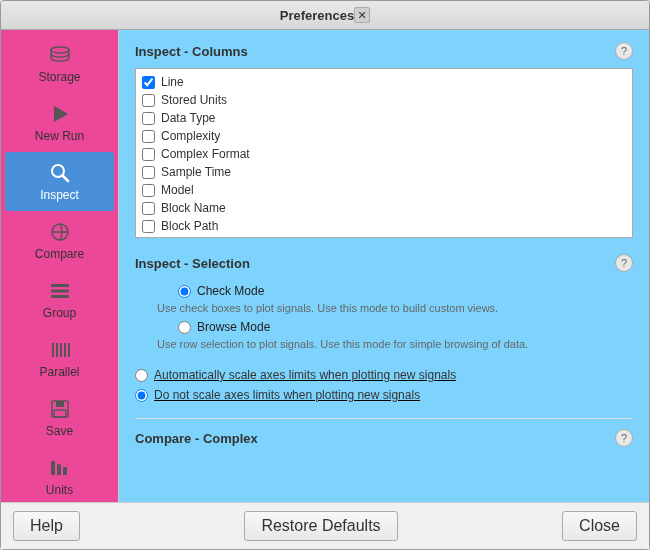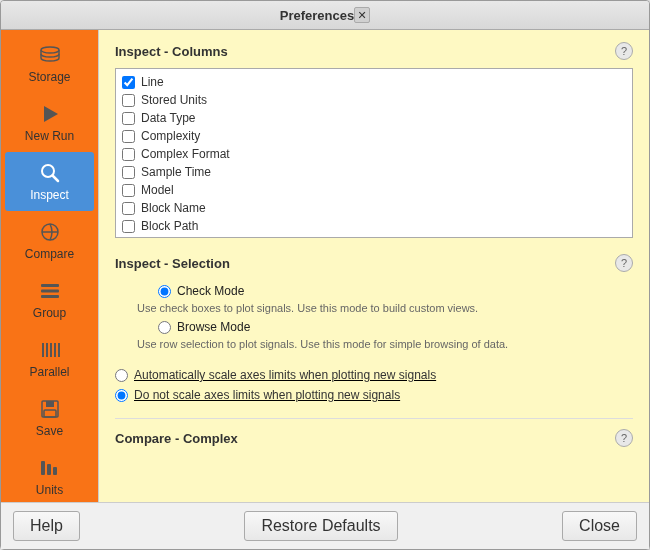--- a/index.html
+++ b/index.html
@@ -51,22 +51,22 @@
       font-size: 11px;
       color: #333;
     }
     .dialog-body {
       display: flex;
       flex: 1;
       overflow: hidden;
     }
     
     .sidebar {
-      width: 98px;
-      background: #f97316;
+      width: 118px;
+      background: #ec4899;
       border-right: 1px solid #ccc;
       display: flex;
       flex-direction: column;
       padding: 4px 0;
     }
     .sidebar-item {
       display: flex;
       flex-direction: column;
       align-items: center;
       padding: 8px 4px;
@@ -87,21 +87,21 @@
       margin-bottom: 3px;
       display: flex;
       align-items: center;
       justify-content: center;
     }
     
     .main-content {
       flex: 1;
       padding: 12px 16px;
       overflow-y: auto;
-      background: #fef9c3;
+      background: #7dd3fc;
     }
     .section {
       margin-bottom: 16px;
     }
     .section-header {
       display: flex;
       align-items: center;
       justify-content: space-between;
       margin-bottom: 8px;
     }

